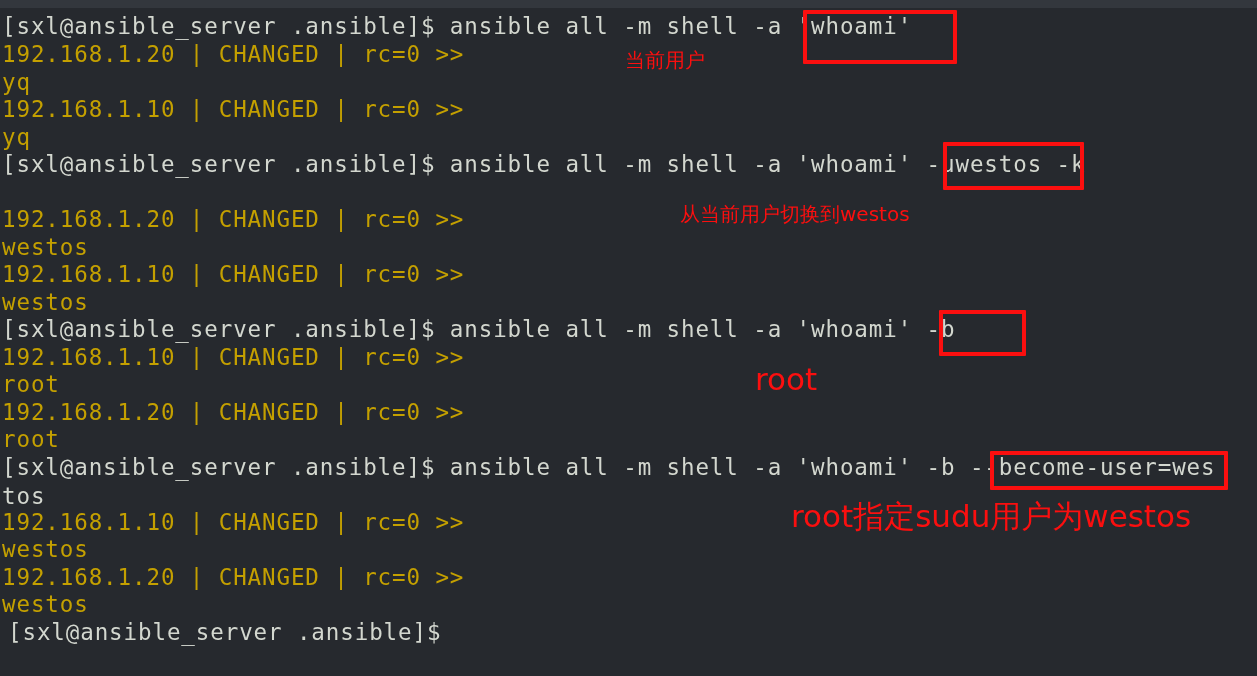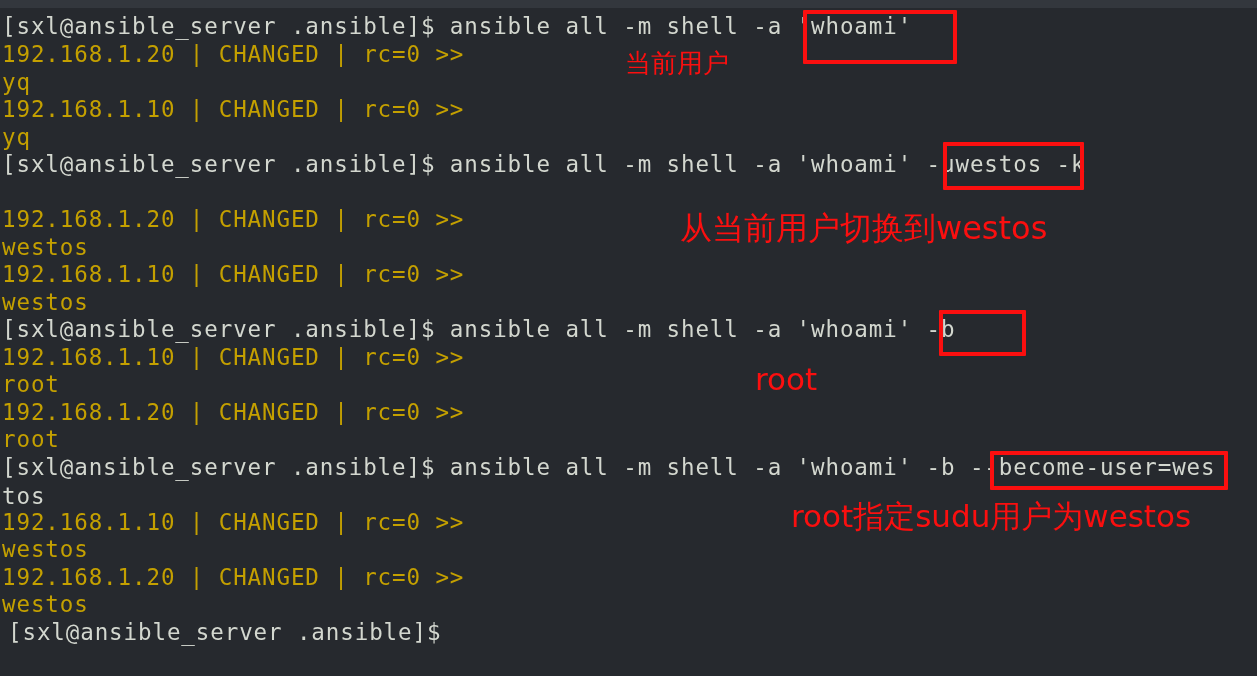--- a/index.html
+++ b/index.html
@@ -105,19 +105,19 @@
       <div class="line c-out" style="top: 555px;">192.168.1.20 | CHANGED | rc=0 &gt;&gt;</div>
       <div class="line c-out" style="top: 582px;">westos</div>
       <div class="line c-prompt" style="top: 610px; margin-left: 6px;">[sxl@ansible_server .ansible]$</div>
     </div>
 
   <div id="annotation-layer">
       <div class="redbox" style="left: 803px; top: 10px; width: 154px; height: 54px; border-color: rgb(251, 15, 15);"></div>
       <div class="redbox" style="left: 943px; top: 142px; width: 141px; height: 48px; border-color: rgb(251, 15, 15);"></div>
       <div class="redbox" style="left: 939px; top: 310px; width: 87px; height: 46px; border-color: rgb(251, 15, 15);"></div>
       <div class="redbox" style="left: 990px; top: 451px; width: 238px; height: 39px; border-color: rgb(251, 15, 15);"></div>
-      <div class="redtext" style="left: 625px; top: 50px; font-size: 26px; color: rgb(251, 15, 15);">当前用户</div>
-      <div class="redtext" style="left: 680px; top: 204px; font-size: 32px; color: rgb(251, 15, 15); margin-top: 8px;">从当前用户切换到westos</div>
+      <div class="redtext" style="left: 625px; top: 50px; font-size: 20px; color: rgb(251, 15, 15);">当前用户</div>
+      <div class="redtext" style="left: 680px; top: 204px; font-size: 20px; color: rgb(251, 15, 15);">从当前用户切换到westos</div>
       <div class="redtext" style="left: 755px; top: 364px; font-size: 31px; color: rgb(251, 15, 15);">root</div>
       <div class="redtext" style="left: 791px; top: 501px; font-size: 31px; color: rgb(251, 15, 15);">root指定sudu用户为westos</div>
     </div>
 
 </div>
 
 </body></html>

